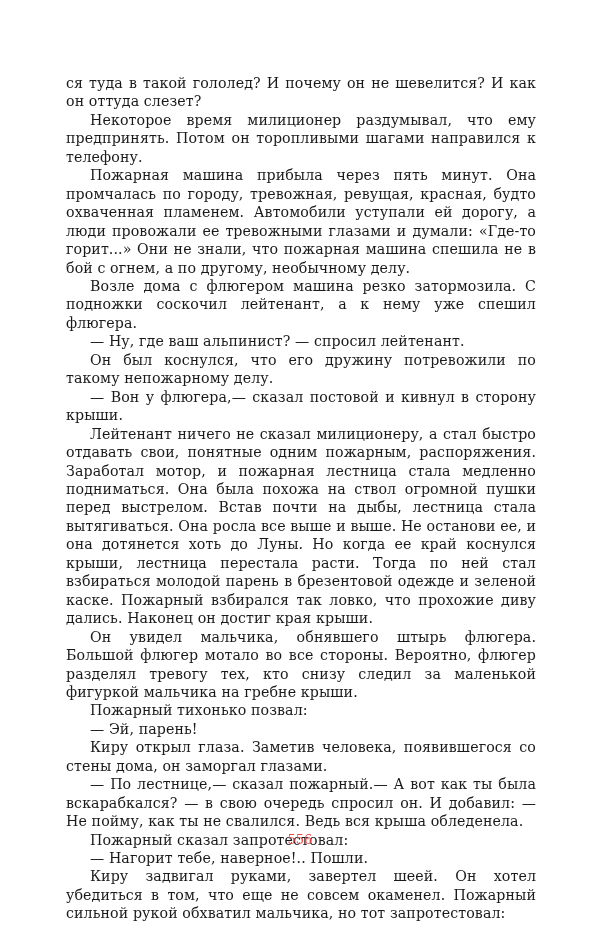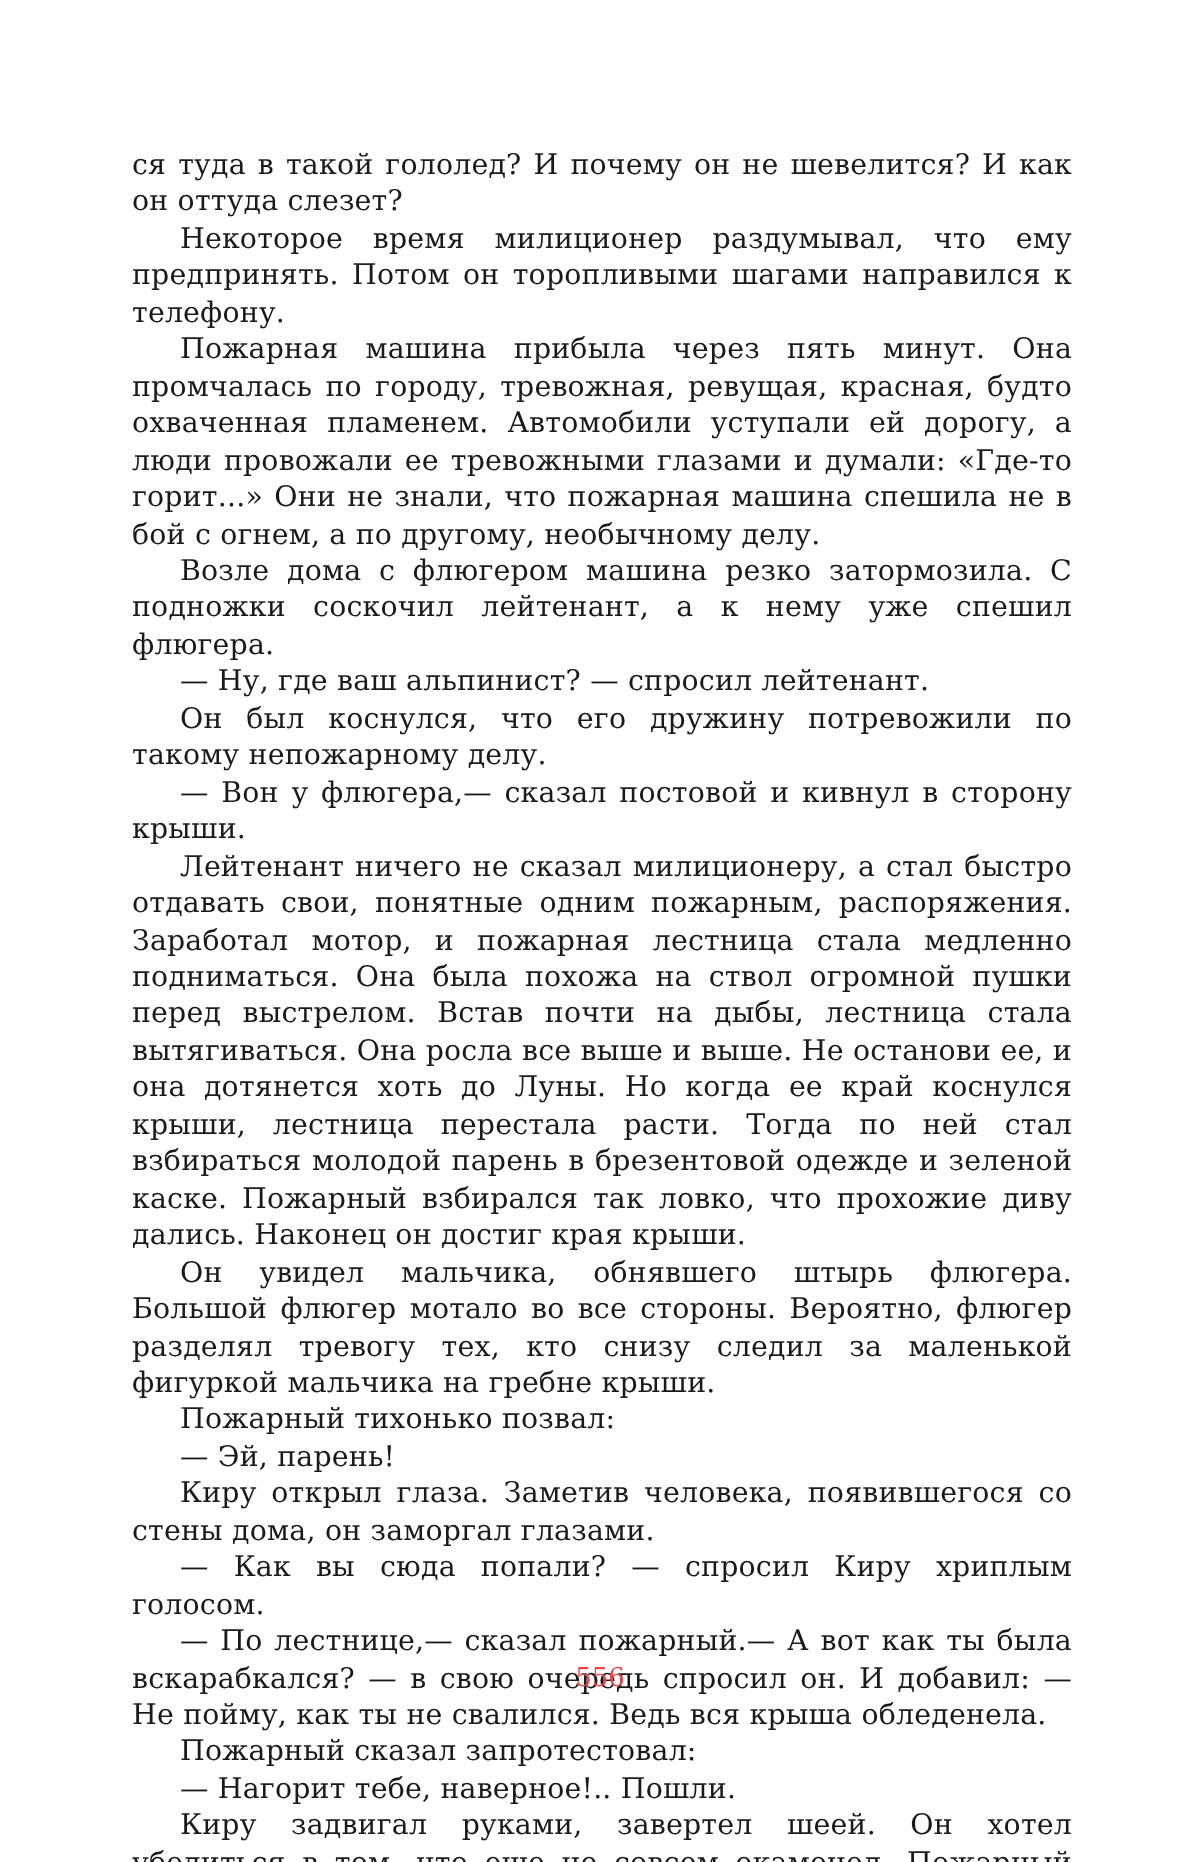--- a/index.html
+++ b/index.html
@@ -37,21 +37,20 @@
   <p class="indent">Пожарная машина прибыла через пять минут. Она промчалась по городу, тревожная, ревущая, красная, будто охваченная пламенем. Автомобили уступали ей дорогу, а люди провожали ее тревожными глазами и думали: «Где-то горит...» Они не знали, что пожарная машина спешила не в бой с огнем, а по другому, необычному делу.</p>
   <p class="indent">Возле дома с флюгером машина резко затормозила. С подножки соскочил лейтенант, а к нему уже спешил флюгера.</p>
   <p class="indent">— Ну, где ваш альпинист? — спросил лейтенант.</p>
   <p class="indent">Он был коснулся, что его дружину потревожили по такому непожарному делу.</p>
   <p class="indent">— Вон у флюгера,— сказал постовой и кивнул в сторону крыши.</p>
   <p class="indent">Лейтенант ничего не сказал милиционеру, а стал быстро отдавать свои, понятные одним пожарным, распоряжения. Заработал мотор, и пожарная лестница стала медленно подниматься. Она была похожа на ствол огромной пушки перед выстрелом. Встав почти на дыбы, лестница стала вытягиваться. Она росла все выше и выше. Не останови ее, и она дотянется хоть до Луны. Но когда ее край коснулся крыши, лестница перестала расти. Тогда по ней стал взбираться молодой парень в брезентовой одежде и зеленой каске. Пожарный взбирался так ловко, что прохожие диву дались. Наконец он достиг края крыши.</p>
   <p class="indent">Он увидел мальчика, обнявшего штырь флюгера. Большой флюгер мотало во все стороны. Вероятно, флюгер разделял тревогу тех, кто снизу следил за маленькой фигуркой мальчика на гребне крыши.</p>
   <p class="indent">Пожарный тихонько позвал:</p>
   <p class="indent">— Эй, парень!</p>
   <p class="indent">Киру открыл глаза. Заметив человека, появившегося со стены дома, он заморгал глазами.</p>
-  <p class="indent">— Как вы сюда попали? — спросил Киру хриплым голосом.</p>
   <p class="indent">— По лестнице,— сказал пожарный.— А вот как ты была вскарабкался? — в свою очередь спросил он. И добавил: — Не пойму, как ты не свалился. Ведь вся крыша обледенела.</p>
   <p class="indent">Пожарный сказал запротестовал:</p>
   <p class="indent">— Нагорит тебе, наверное!.. Пошли.</p>
   <p class="indent">Киру задвигал руками, завертел шеей. Он хотел убедиться в том, что еще не совсем окаменел. Пожарный сильной рукой обхватил мальчика, но тот запротестовал:</p>
 
 </div>
 
 <div class="page-number">556</div>
 
 </body></html>

